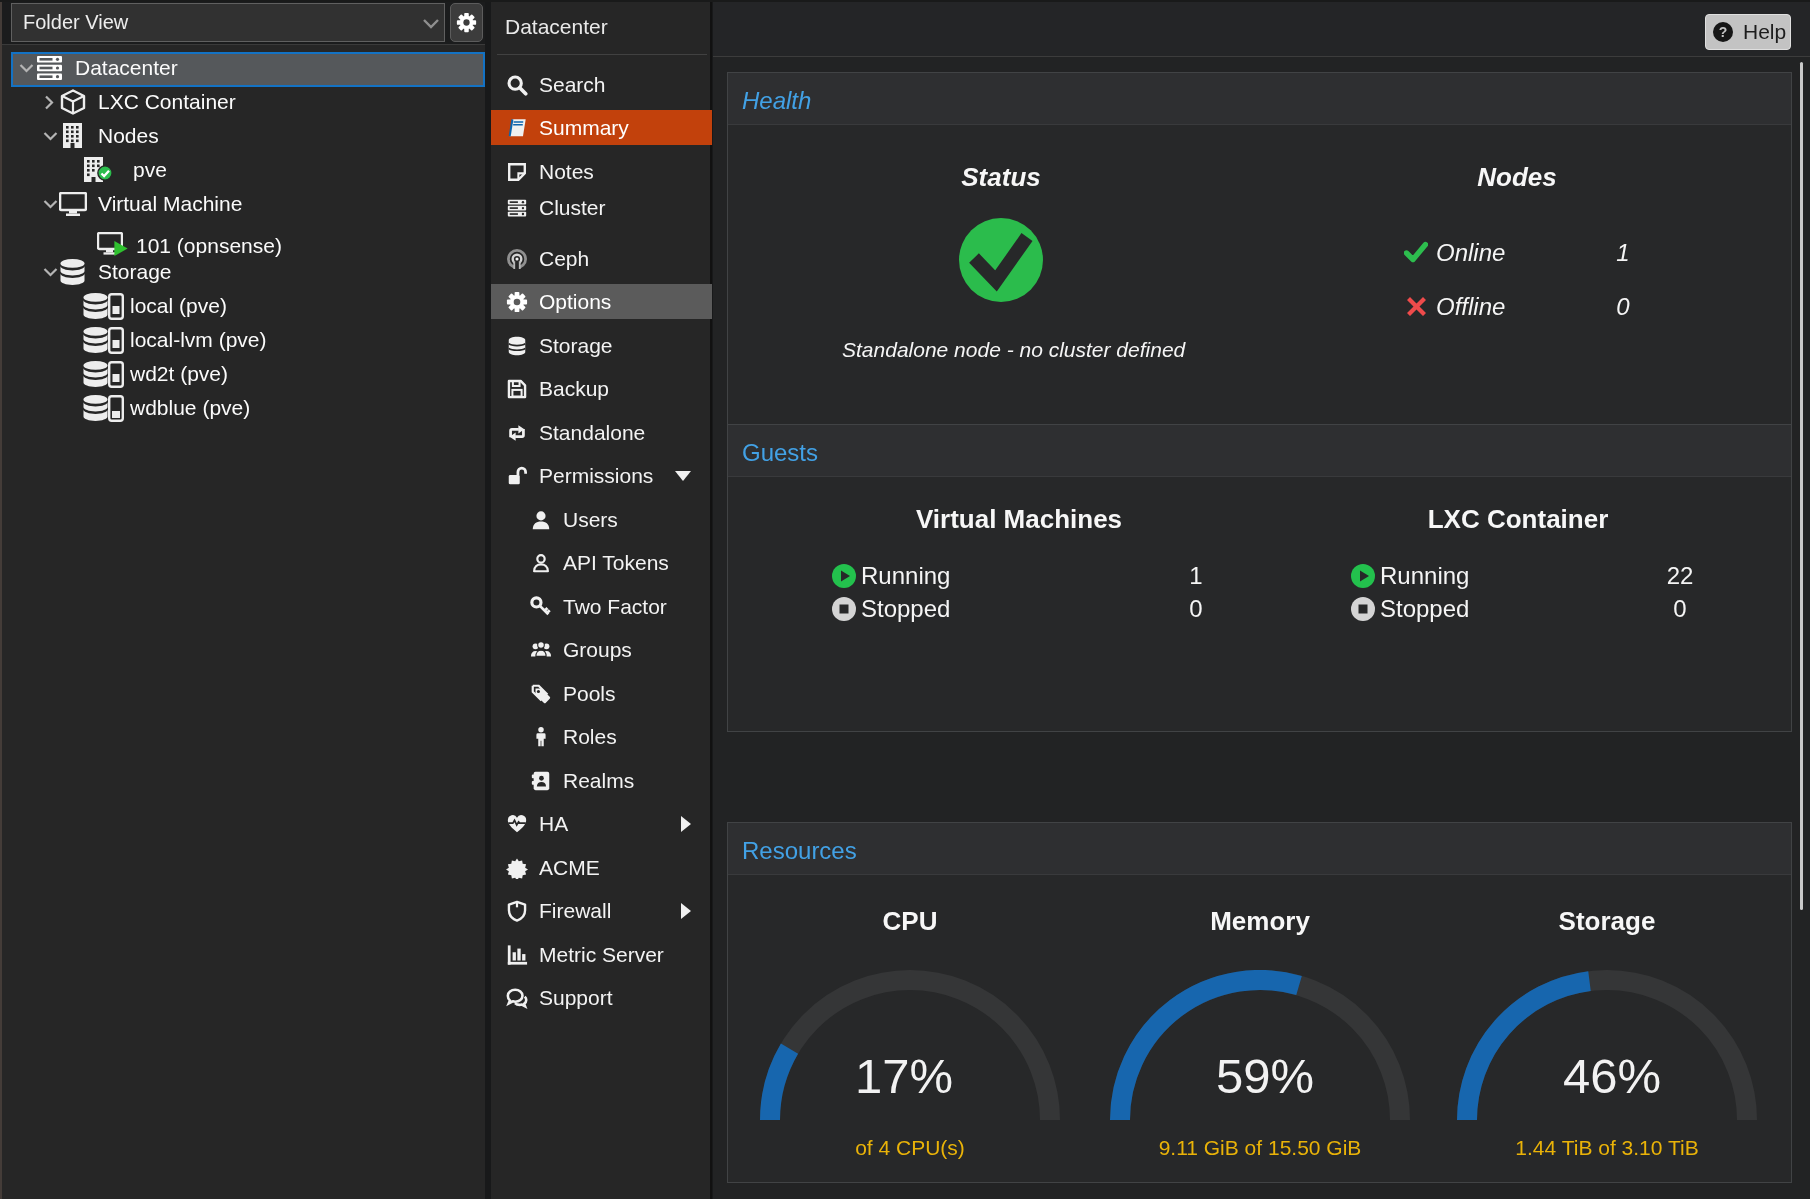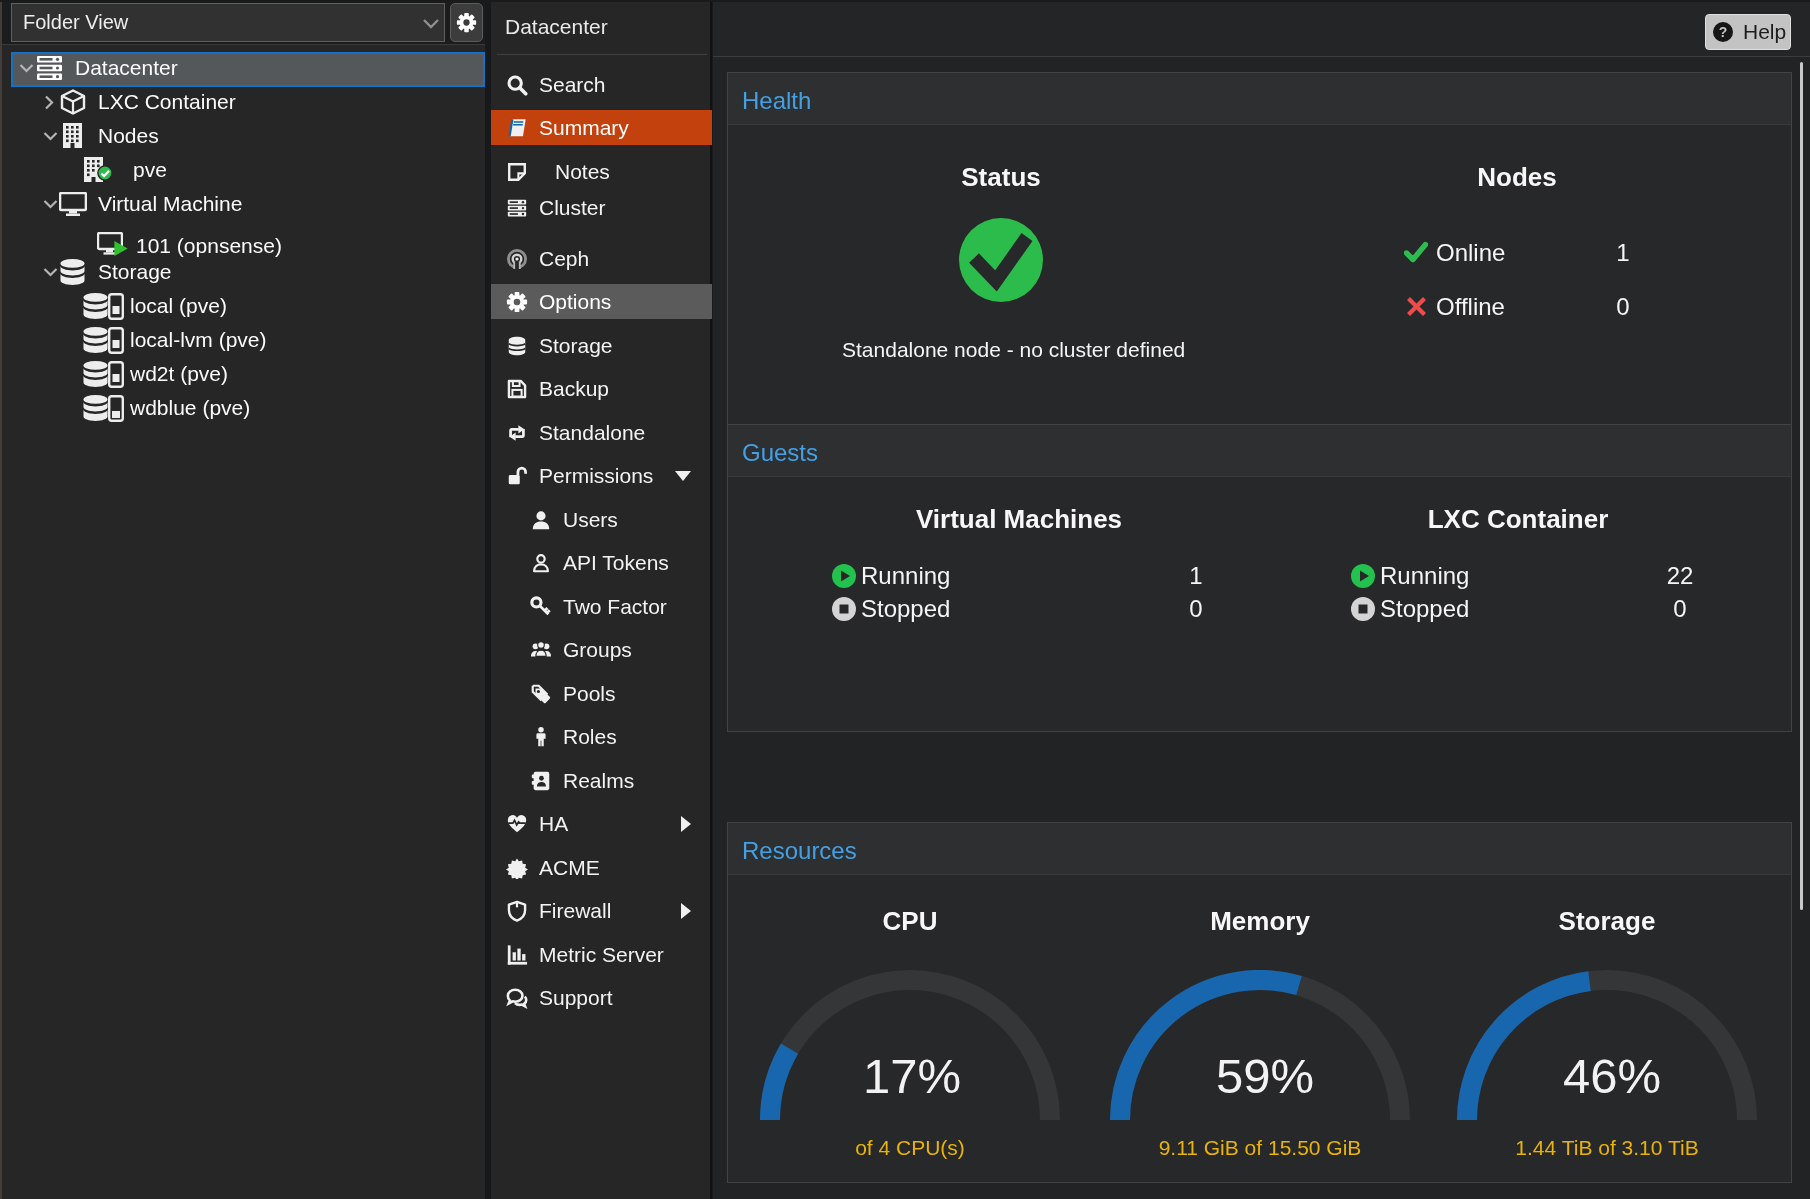--- a/index.html
+++ b/index.html
@@ -240,21 +240,21 @@
           <path d="M8.3 5.5 L18.8 5.5 M7.8 8.5 L18.3 8.5" stroke="#0d65ae" stroke-width="1.6"></path>
           <path d="M7 2.5 L4 21" stroke="#0d65ae" stroke-width="2.2"></path>
         </svg>
     <span class="txt" style="left:48px;color:#fff;">Summary</span>
   </div>
   <div class="nitem" style="top:154px;">
     <svg class="ic" style="left:15px;" width="22" height="22" viewBox="0 0 24 24">
           <path d="M3.5 3.5 H20.5 V13.5 L13.5 20.5 H3.5 Z" fill="none" stroke="#f0f0f0" stroke-width="2.6"></path>
           <path d="M13.5 20.5 V13.5 H20.5" fill="none" stroke="#f0f0f0" stroke-width="2.2"></path>
         </svg>
-    <span class="txt" style="left:64px;">Notes</span>
+    <span class="txt" style="left:48px;">Notes</span>
   </div>
   <div class="nitem" style="top:190px;">
     <svg class="ic" style="left:15px;" width="22" height="22" viewBox="0 0 24 24">
           <rect x="2" y="3" width="20" height="5.2" rx="1" fill="#f0f0f0"></rect>
           <rect x="2" y="9.5" width="20" height="5.2" rx="1" fill="#f0f0f0"></rect>
           <rect x="2" y="16" width="20" height="5.2" rx="1" fill="#f0f0f0"></rect>
           <circle cx="18.5" cy="5.6" r="1.3" fill="#262626"></circle>
           <circle cx="18.5" cy="12.1" r="1.3" fill="#262626"></circle>
           <circle cx="18.5" cy="18.6" r="1.3" fill="#262626"></circle>
           <rect x="4" y="4.7" width="9" height="1.8" fill="#262626"></rect>
@@ -436,21 +436,21 @@
   <div id="topbar">
     <div id="helpbtn">
       <svg class="abs" style="left:7px;top:7px;" width="20" height="20" viewBox="0 0 20 20">
           <circle cx="10" cy="10" r="10" fill="#161616"></circle>
           <text x="10" y="15" font-size="14" font-weight="bold" fill="#c3c3c3" text-anchor="middle" font-family="Liberation Sans, sans-serif">?</text>
         </svg>
       <span>Help</span>
     </div>
   </div>
 
-  <div class="panel" id="p-health" style="top:72px;height:360px;">
+  <div class="panel" id="p-health" style="top:72px;height:360px;font-style:italic;">
     <div class="phead">
         <span>Health</span>
       </div>
     <div class="coltitle" style="left:273px;top:89px;">Status</div>
     <div class="coltitle" style="left:789px;top:89px;">Nodes</div>
 
     <svg class="abs" style="left:230px;top:144px;" width="86" height="86" viewBox="0 0 86 86">
       <circle cx="43" cy="43" r="42" fill="#2bbc4c"></circle>
       <polyline points="16,41 38,64 69,20" fill="none" stroke="#272829" stroke-width="13.5"></polyline>
     </svg>
@@ -514,21 +514,21 @@
       <path d="M 10 150 A 140 140 0 0 1 29.5 78.7" fill="none" stroke="#1766ae" stroke-width="20"></path>
     </svg>
     <svg class="abs" style="left:382px;top:147px;" width="300" height="150" viewBox="0 0 300 150">
       <path d="M 10 150 A 140 140 0 0 1 290 150" fill="none" stroke="#353637" stroke-width="20"></path>
       <path d="M 10 150 A 140 140 0 0 1 189.05 15.5" fill="none" stroke="#1766ae" stroke-width="20"></path>
     </svg>
     <svg class="abs" style="left:729px;top:147px;" width="300" height="150" viewBox="0 0 300 150">
       <path d="M 10 150 A 140 140 0 0 1 290 150" fill="none" stroke="#353637" stroke-width="20"></path>
       <path d="M 10 150 A 140 140 0 0 1 132.5 11.1" fill="none" stroke="#1766ae" stroke-width="20"></path>
     </svg>
-    <div class="pct" style="left:184px;top:226px;text-align:center;">17%</div>
+    <div class="pct" style="left:176px;top:226px;text-align:center;">17%</div>
     <div class="pct" style="left:537px;top:226px;">59%</div>
     <div class="pct" style="left:884px;top:226px;">46%</div>
     <div class="subtxt" style="left:182px;top:313px;">of 4 CPU(s)</div>
     <div class="subtxt" style="left:532px;top:313px;">9.11 GiB of 15.50 GiB</div>
     <div class="subtxt" style="left:879px;top:313px;">1.44 TiB of 3.10 TiB</div>
   </div>
 </div>
 <div id="scrollthumb"></div>
 
 </body></html>

